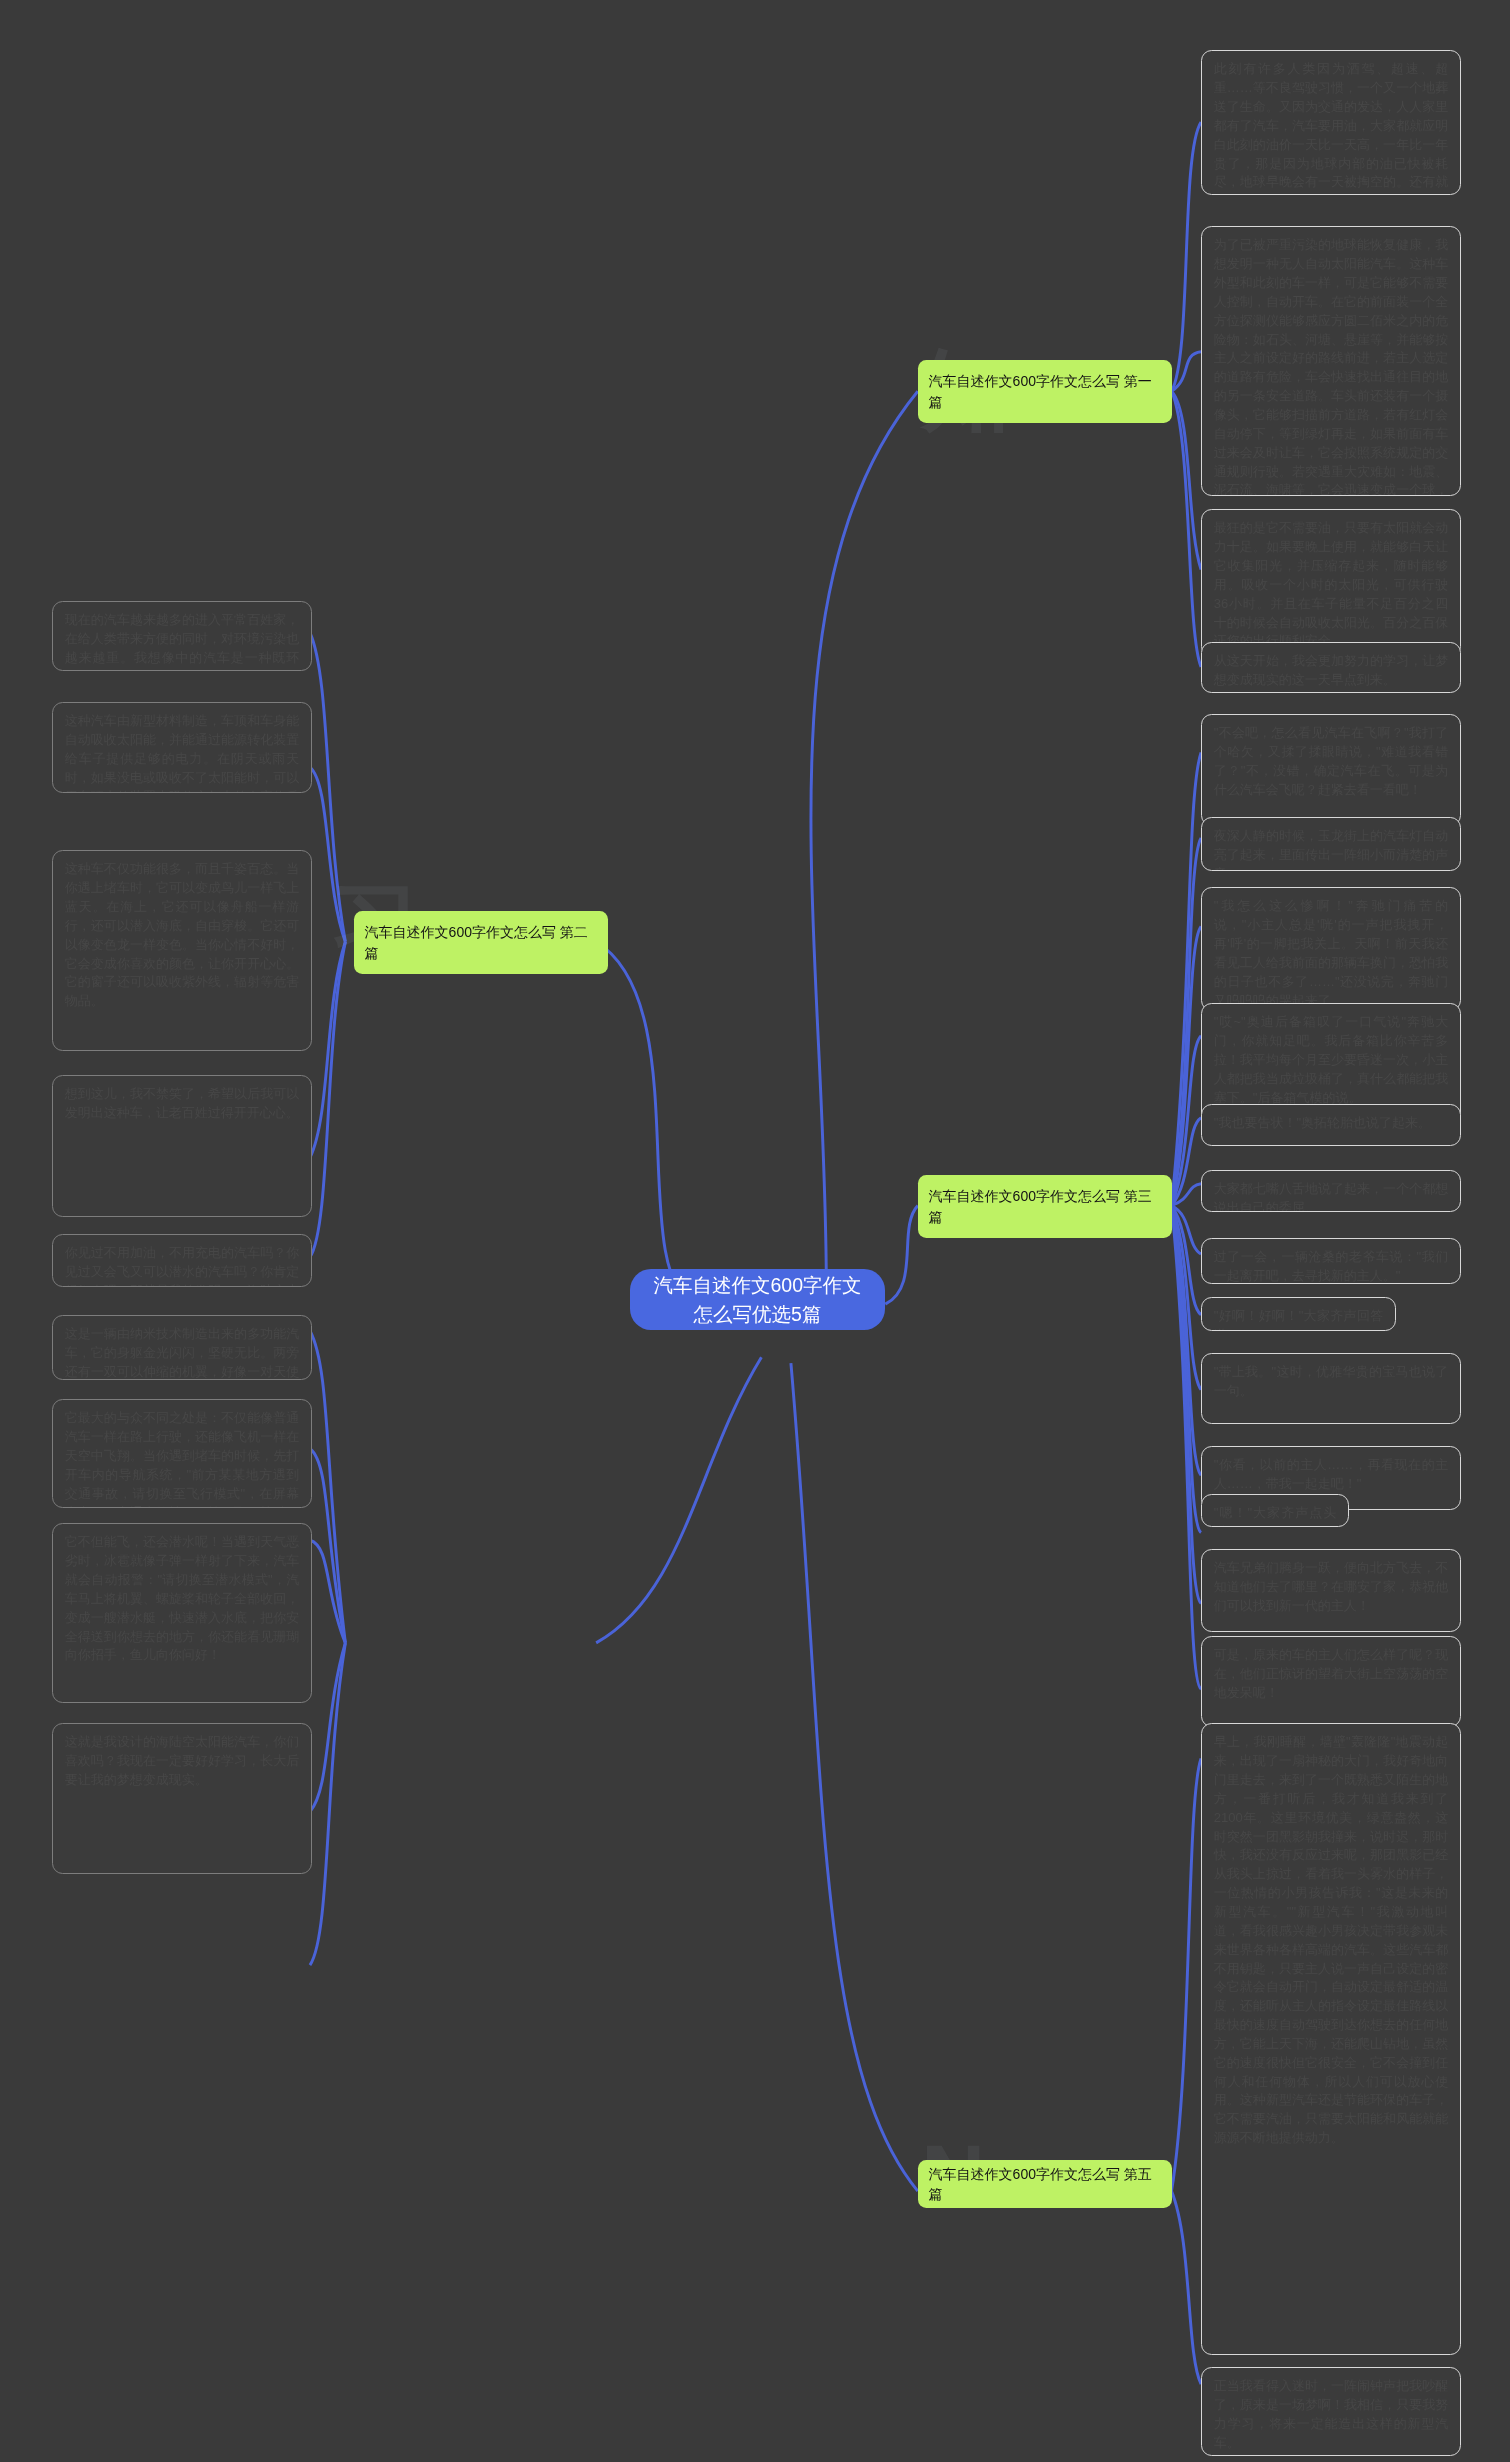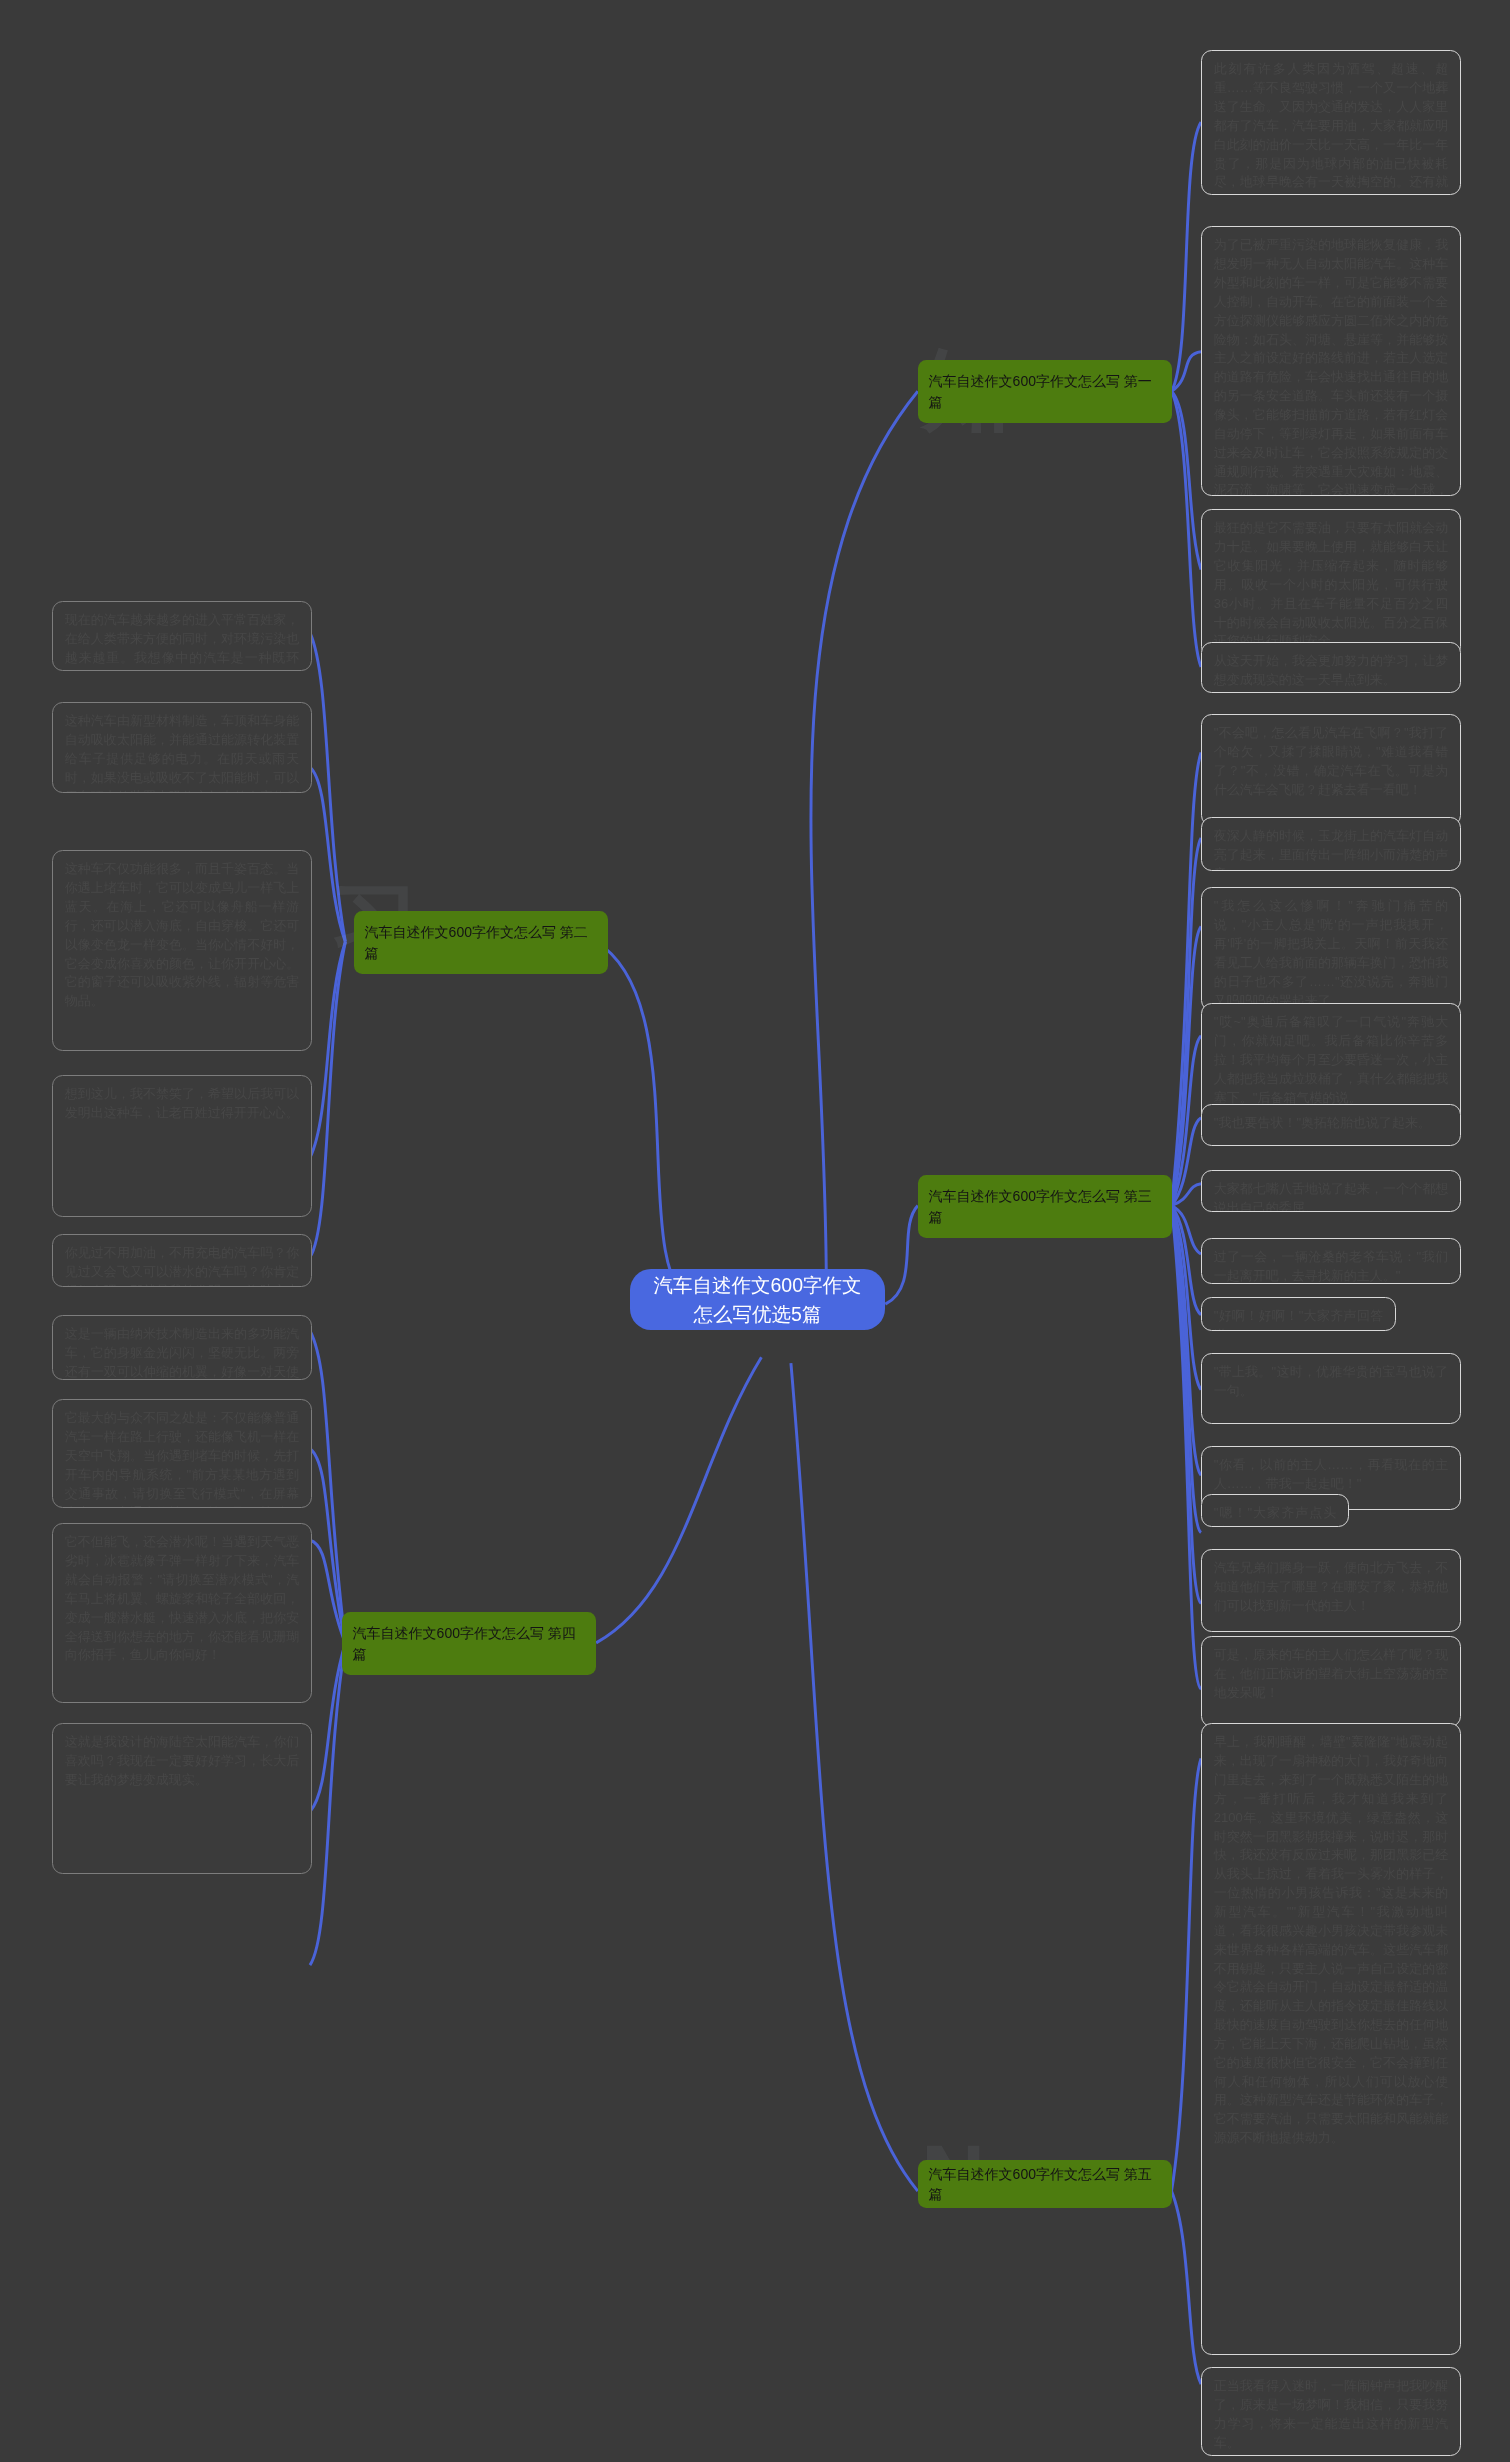--- a/index.html
+++ b/index.html
@@ -35,21 +35,21 @@
     color: #ffffff;
     font-size: 19.5px;
     line-height: 1.45;
     padding: 13px 15.3px;
     text-align: center;
     justify-content: center;
     border-radius: 21px;
   }
   
   .branch {
-    background: #4d7c0f;
+    background: #bef264;
     color: #141414;
     font-size: 14px;
     line-height: 1.45;
     padding: 8.3px 10.6px;
     border-radius: 8.3px;
   }
   
   .leaf {
     background: #3b3b3b;
     border: 1.2px solid #8f8f8f;
@@ -139,23 +139,20 @@
 
   <div class="node branch" style="left:918px; top:360px; width:254px; height:63px;">
     <span>汽车自述作文600字作文怎么写 第一篇</span>
   </div>
   <div class="node branch" style="left:342px; top:911px; width:254px; height:63px;margin-left:12px;">
     <span>汽车自述作文600字作文怎么写 第二篇</span>
   </div>
   <div class="node branch" style="left:918px; top:1175px; width:254px; height:63px;">
     <span>汽车自述作文600字作文怎么写 第三篇</span>
   </div>
-  <div class="node branch" style="left:342px; top:1612px; width:254px; height:63px;">
-    <span>汽车自述作文600字作文怎么写 第四篇</span>
-  </div>
   <div class="node branch" style="left:918px; top:2160px; width:254px; height:48px;">
     <span>汽车自述作文600字作文怎么写 第五篇</span>
   </div>
 
   <div class="node leaf bright" style="left:1201px; top:50px; width:260px; height:145px;">
     <span>此刻有许多人类因为酒驾、超速、超重……等不良驾驶习惯，一个又一个地葬送了生命。又因为交通的发达，人人家里都有了汽车，汽车要用油，大家都就应明白此刻的油价一天比一天高，一年比一年贵了，那是因为地球内部的油已快被耗尽，地球早晚会有一天被掏空的。还有就是汽车越来越多，尾气排放量也在增大，酸雨也更狂妄了，地球的环境已经被严重污染。</span>
   </div>
   <div class="node leaf bright" style="left:1201px; top:226px; width:260px; height:270px;">
     <span>为了已被严重污染的地球能恢复健康，我想发明一种无人自动太阳能汽车。这种车外型和此刻的车一样，可是它能够不需要人控制，自动开车。在它的前面装一个全方位探测仪能够感应方圆二佰米之内的危险物：如石头、河塘、悬崖等，并能够按主人之前设定好的路线前进，若主人选定的道路有危险，车会快速找出通往目的地的另一条安全道路。车头前还装有一个摄像头，它能够扫描前方道路，若有红灯会自动停下，等到绿灯再走，如果前面有车过来会及时让车，它会按照系统规定的交通规则行驶。若突遇重大灾难如：地震、泥石流、海啸等，它会迅速变成一个球，保护您的安全。所以您只要写下您去哪，然后睡一觉就会安全地到达了。</span>
   </div>

